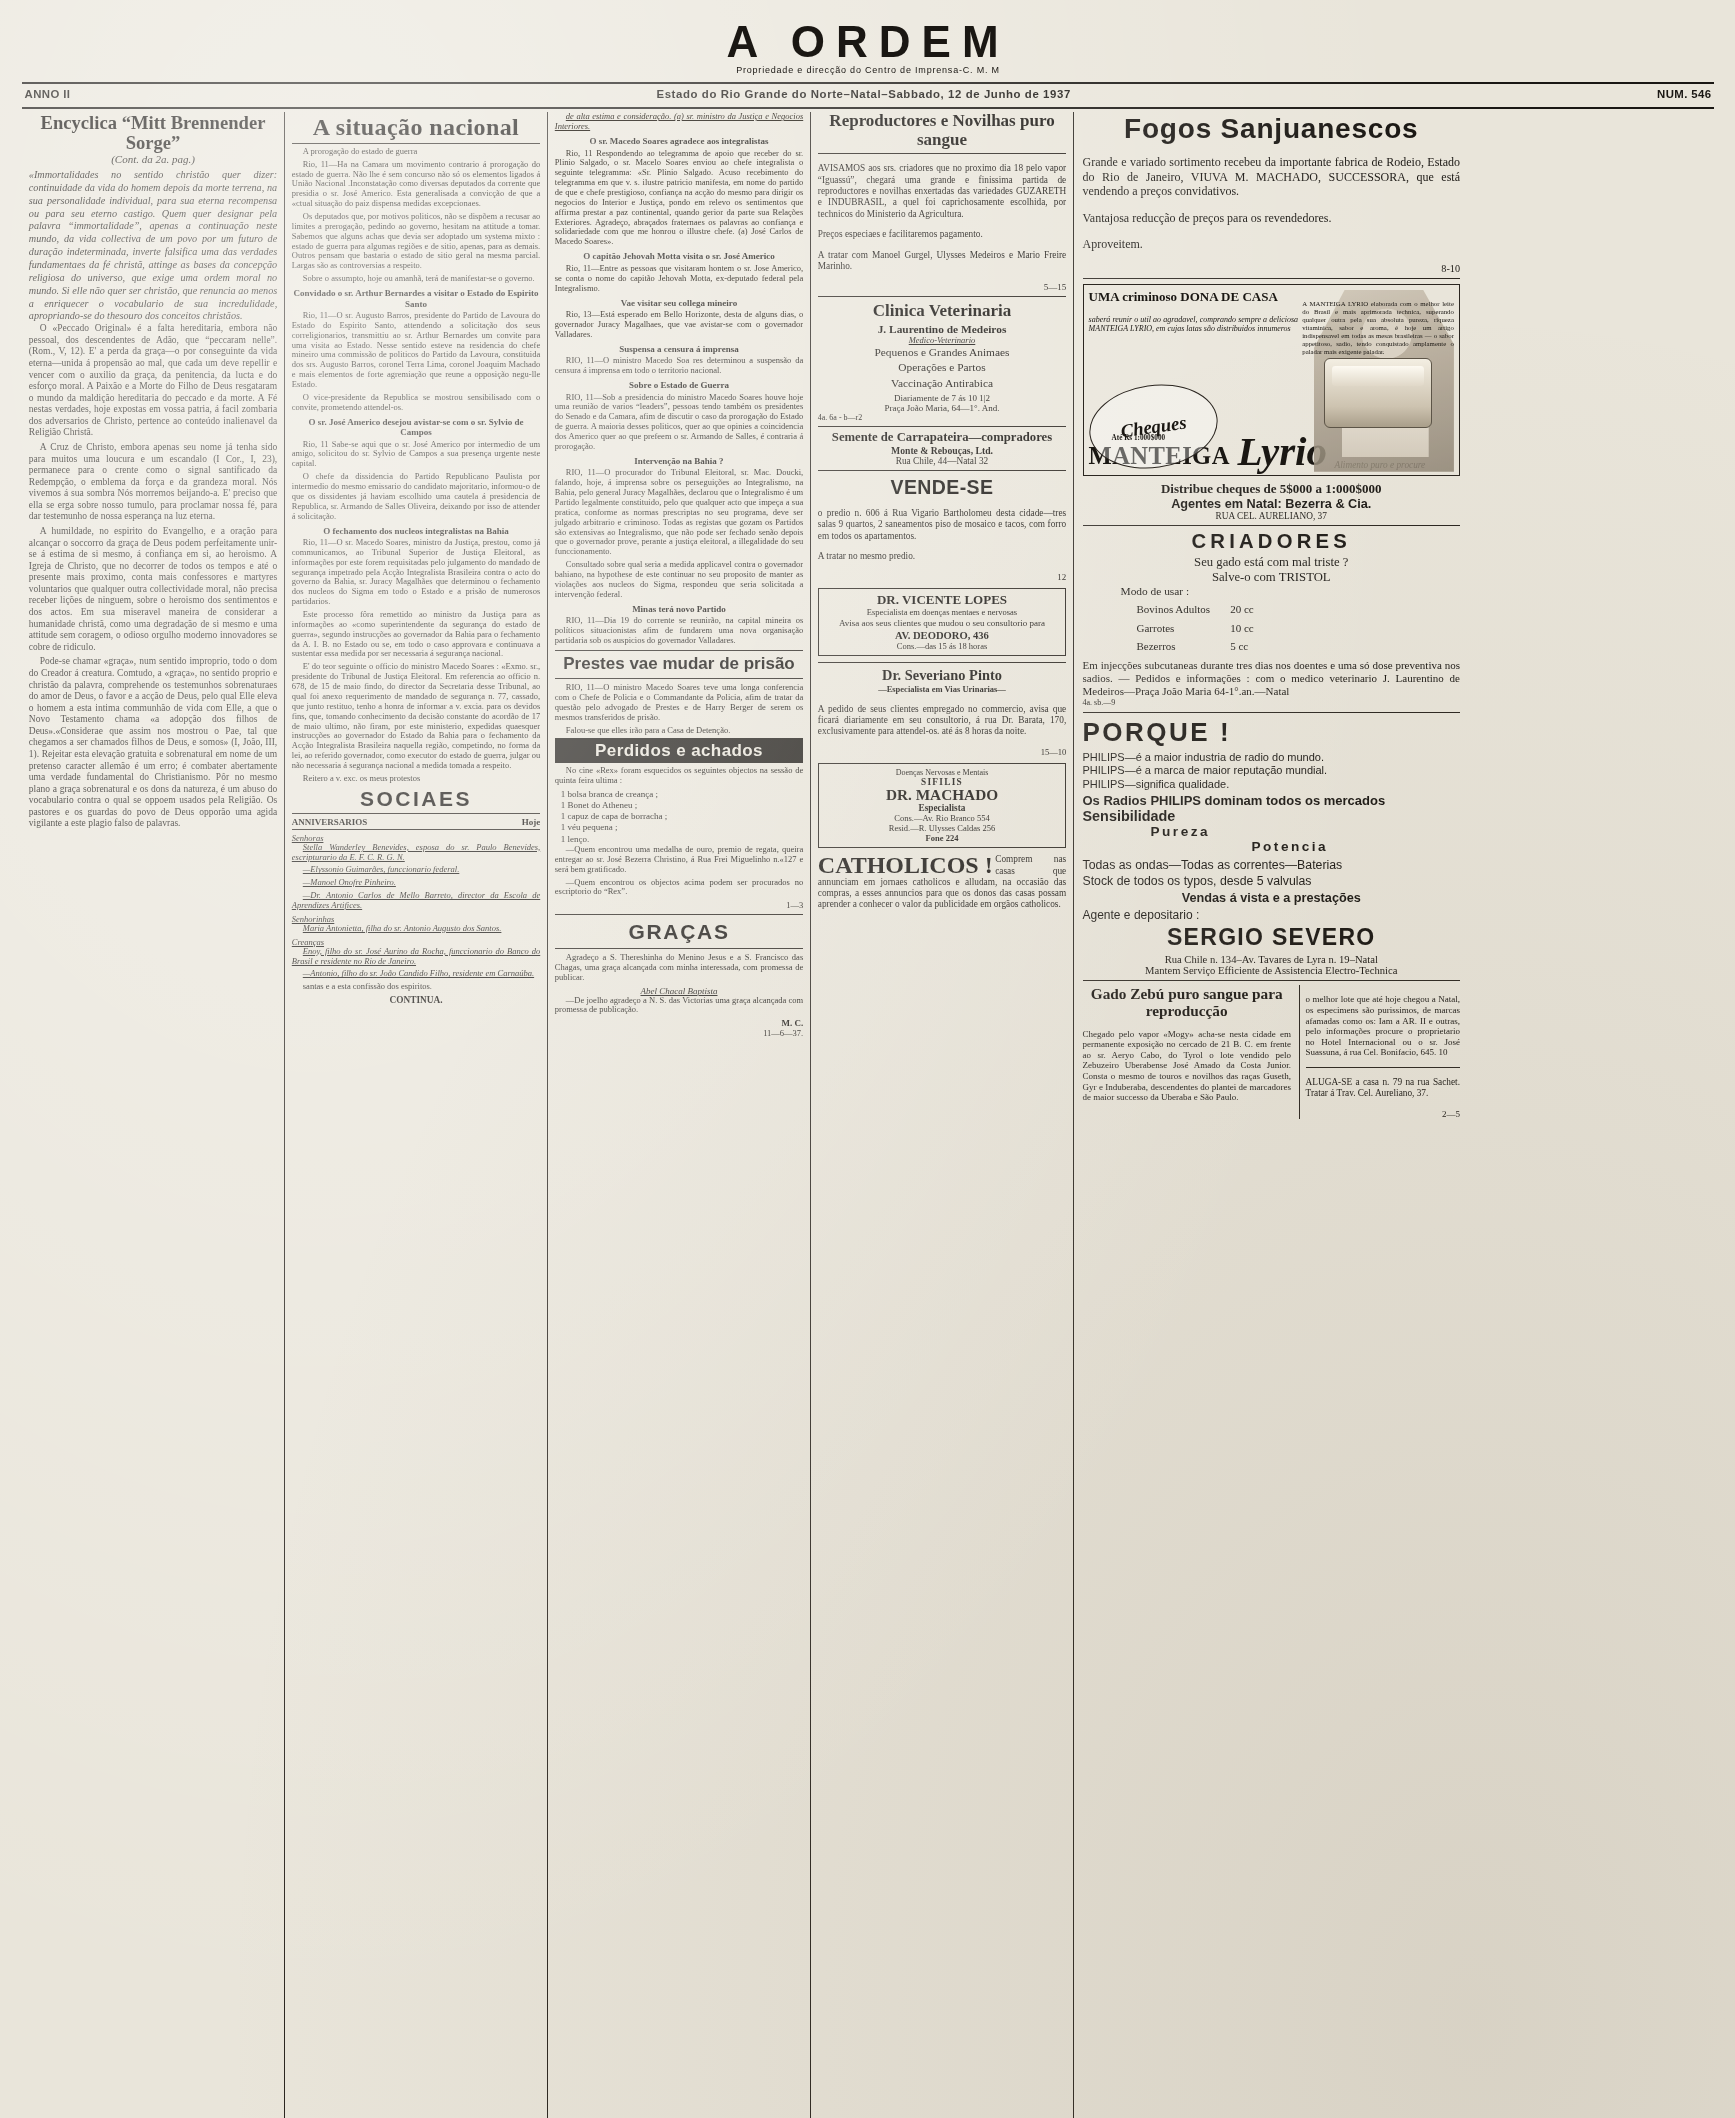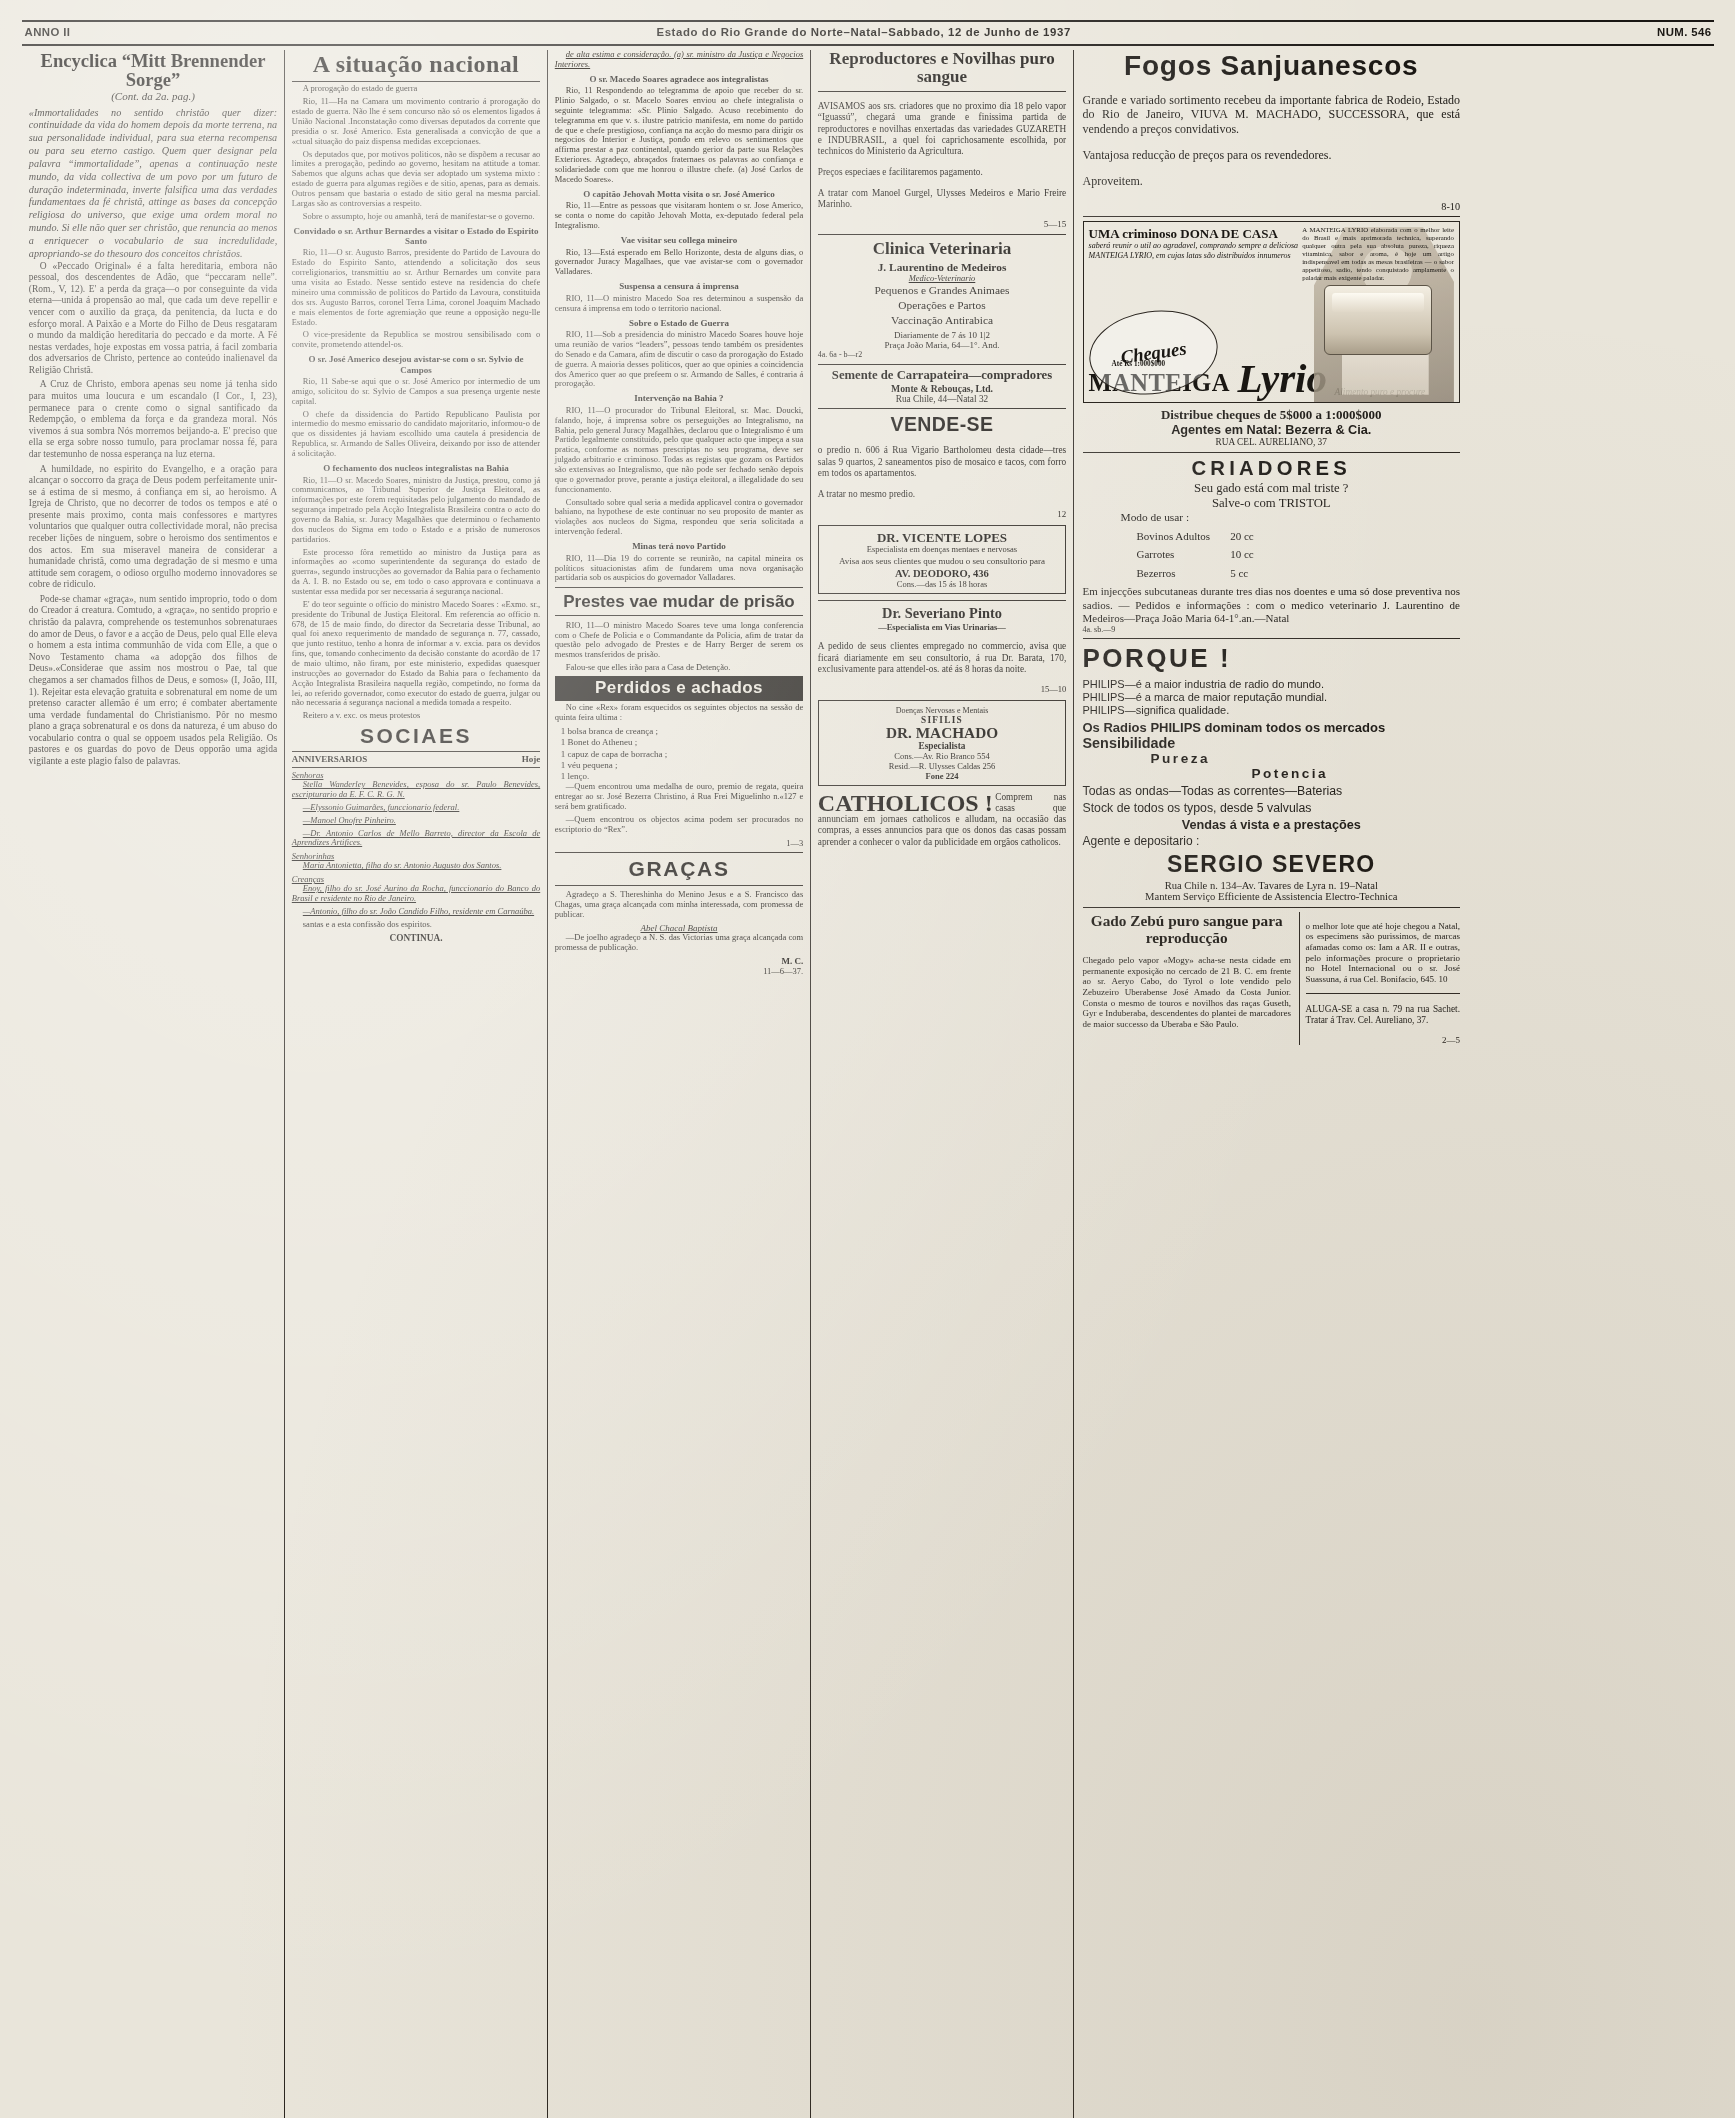--- a/index.html
+++ b/index.html
@@ -118,21 +118,21 @@
   .porque-hd{font-family:"Liberation Sans",sans-serif;font-weight:bold;font-size:26px;letter-spacing:2.5px;margin:3.4px 0;}
   .philips-line{font-family:"Liberation Sans",sans-serif;font-size:11px;margin:1.3px 0;}
   .sergio{font-family:"Liberation Sans",sans-serif;font-weight:bold;font-size:23px;text-align:center;letter-spacing:1.3px;margin:2.5px 0;}
   .lyrio-wrap{
     border:1.3px solid #2b2620;margin:4.2px 0;padding:5.1px;position:relative;overflow:hidden;
   }
   .lyrio-top{display:flex;gap:4.2px;}
   .lyrio-left{width:58%;}
   .lyrio-right{width:42%;position:relative;}
   .uma{font-family:"Liberation Serif",serif;font-weight:bold;font-size:13px;line-height:1.08;}
-  .lyrio-copy{font-size:8px;line-height:1.2;text-align:justify;margin-top:0;font-style:italic;}
+  .lyrio-copy{font-size:8px;line-height:1.2;text-align:justify;margin-top:11px;font-style:italic;}
   .lyrio-big{
     font-family:"Liberation Serif",serif;font-weight:bold;
     font-size:24.6px;letter-spacing:0.4px;text-align:left;margin-top:1.7px;
   }
   .lyrio-script{
     font-style:italic;font-size:41px;line-height:.9;font-weight:bold;
   }
   .lyrio-sub{font-size:9.3px;font-style:italic;margin-top:-2.5px;}
   .cheque-oval{
     position:absolute;left:0;top:51px;width:127px;height:81px;
@@ -179,20 +179,24 @@
   .dropcap{float:left;font-size:24px;line-height:.82;font-weight:bold;padding:1.7px 2.5px 0 0;}
   .vet-list{font-size:11.4px;text-align:center;line-height:1.35;}
   .blurry{color:#3a352e;opacity:.88;}
 </style>
 </head>
 <body>
 
 <div class="page">
   <div class="paper-tint"></div>
 
+  <div class="masthead">
+    <h1>A ORDEM</h1>
+    <div class="sub">Propriedade e direcção do Centro de Imprensa-C. M. M</div>
+  </div>
   <div class="rule-thick"></div>
   <div class="issueline">
     <div>ANNO II</div>
     <div class="center">Estado do Rio Grande do Norte–Natal–Sabbado, 12 de Junho de 1937</div>
     <div>NUM. 546</div>
   </div>
   <div class="rule-thick"></div>
 
   <div class="columns">
 

